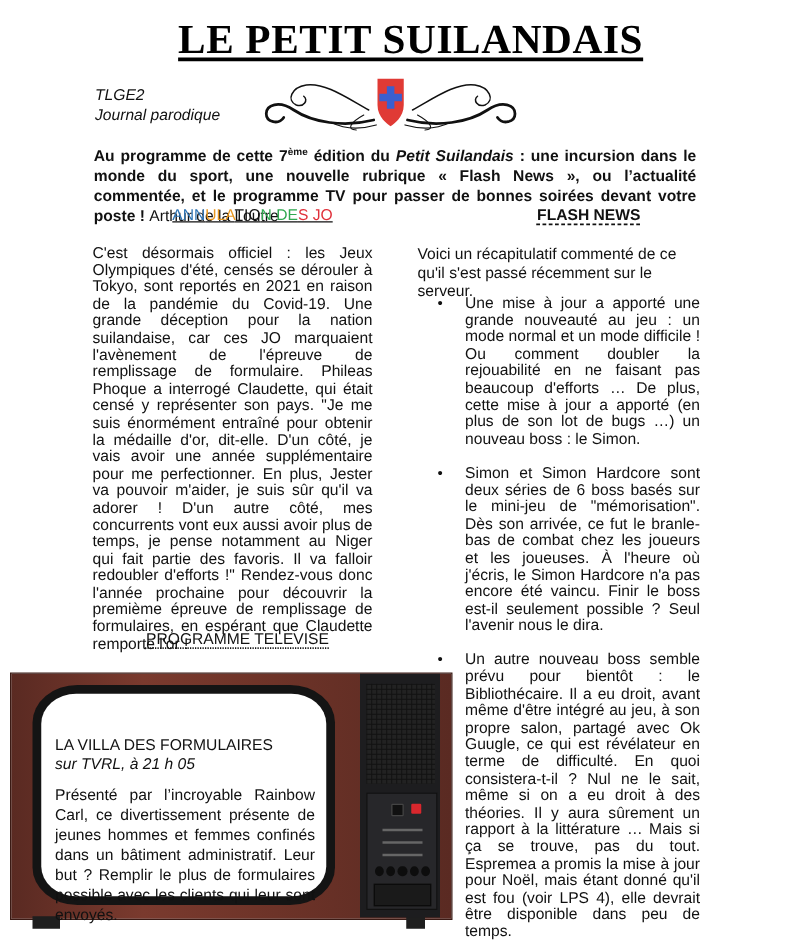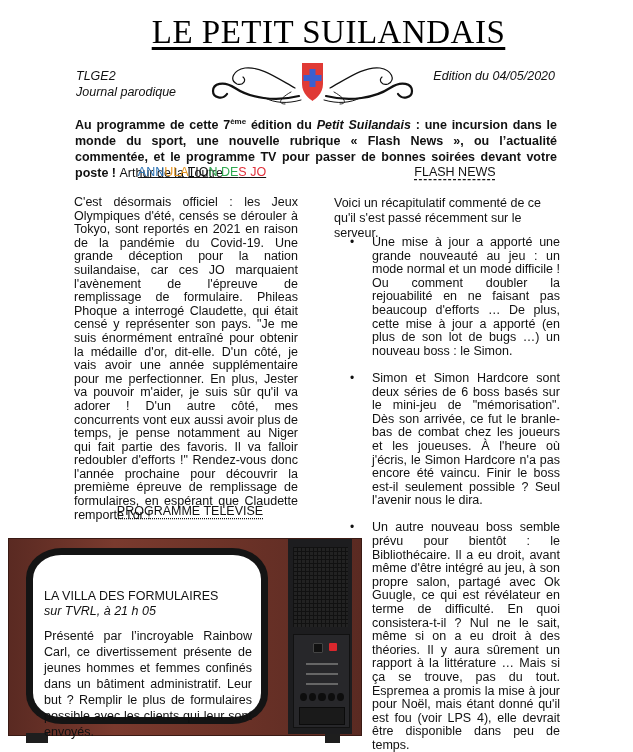--- a/index.html
+++ b/index.html
@@ -1,29 +1,29 @@
 <!DOCTYPE html>
 <html><head>
 <meta charset="utf-8">
 <style>
   html,body{margin:0;padding:0;background:#fff;}
   body{width:633px;height:752px;position:relative;overflow:hidden;font-family:"Liberation Sans",sans-serif;color:#111;}
   .abs{position:absolute;}
   #masthead{left:0;top:14px;width:633px;text-align:center;}
-  #masthead span{font-family:"Liberation Serif",serif;font-weight:normal;font-size:33px;letter-spacing:0.5px;text-decoration:underline;text-decoration-thickness:3px;text-underline-offset:4px;color:#000;margin-left:24px;}
+  #masthead span{font-family:"Liberation Serif",serif;font-weight:bold;font-size:33px;letter-spacing:0.5px;text-decoration:underline;text-decoration-thickness:3px;text-underline-offset:4px;color:#000;margin-left:24px;}
   .meta{font-style:italic;font-size:12.5px;line-height:16px;}
   #meta-left{left:76px;top:68px;}
   #meta-right{right:78px;top:68px;text-align:right;}
   #ornament{left:205px;top:58px;width:215px;height:50px;}
   #intro{left:75px;top:114px;width:482px;font-size:12.5px;line-height:16px;text-align:justify;font-weight:bold;}
   #intro .author{font-weight:normal;}
   #intro i{font-style:italic;}
   .sec-title{font-size:12.5px;text-align:center;text-decoration:underline;}
   #jo-title{left:72px;top:165px;width:260px;}
-  #flash-title{left:330px;top:165px;width:250px;text-decoration:underline dashed;text-underline-offset:3px;}
+  #flash-title{left:346px;top:165px;width:250px;text-decoration:underline dashed;text-underline-offset:3px;font-weight:bold;}
   #tv-title{left:60px;top:504px;width:260px;text-decoration:underline dotted;text-underline-offset:3px;}
   .c-blue{color:#2e74b5}.c-orange{color:#e8961e}.c-black{color:#111}.c-green{color:#2fa84f}.c-red{color:#e0303a}
   .body-text{font-size:12.5px;line-height:13.6px;text-align:justify;}
   #jo-body{left:74px;top:196px;width:224px;}
   #flash-intro{left:334px;top:196px;width:225px;text-align:left;}
   .bullet-list{left:350px;width:210px;margin:0;padding:0;list-style:none;}
   .bullet-list li{position:relative;padding-left:22px;margin-bottom:13.6px;}
   .bullet-list li::before{content:"•";position:absolute;left:0;top:0;font-size:12px;}
   #bullets{left:350px;top:236px;}
   
@@ -65,21 +65,20 @@
     <path d="M119 42 C133 46,145 45,155 40" stroke-width="1"></path>
     <path d="M129 34 C140 40,143 46,135 46" stroke-width="0.9"></path>
   </g>
   <g>
     <path d="M97 5 L118 5 L118 26 C118 36,110 41,107.5 43 C105 41,97 36,97 26 Z" fill="#e03a35"></path>
     <path d="M104.5 11 h6 v6 h6 v6 h-6 v6 h-6 v-6 h-6 v-6 h6 z" fill="#3a5fcf"></path>
   </g>
 </svg>
 
 <div id="meta-right" class="abs meta">
-  <div>Edition du 04/05/2020</div>
 </div>
 
 <div id="intro" class="abs"><span>Au programme de cette 7</span><sup style="font-size:8px;">ème</sup><span> édition du </span><i>Petit Suilandais</i><span> : une incursion dans le monde du sport, une nouvelle rubrique « Flash News », ou l’actualité commentée, et le programme TV pour passer de bonnes soirées devant votre poste ! </span><span class="author">Arthur de la Loutre</span></div>
 
 <div id="jo-title" class="abs sec-title">
   <span class="c-blue">ANN</span><span class="c-orange">ULA</span><span class="c-black">TIO</span><span class="c-green">N DE</span><span class="c-red">S JO</span>
 </div>
 
 <div id="jo-body" class="abs body-text">C'est désormais officiel : les Jeux Olympiques d'été, censés se dérouler à Tokyo, sont reportés en 2021 en raison de la pandémie du Covid-19. Une grande déception pour la nation suilandaise, car ces JO marquaient l'avènement de l'épreuve de remplissage de formulaire. Phileas Phoque a interrogé Claudette, qui était censé y représenter son pays. "Je me suis énormément entraîné pour obtenir la médaille d'or, dit-elle. D'un côté, je vais avoir une année supplémentaire pour me perfectionner. En plus, Jester va pouvoir m'aider, je suis sûr qu'il va adorer ! D'un autre côté, mes concurrents vont eux aussi avoir plus de temps, je pense notamment au Niger qui fait partie des favoris. Il va falloir redoubler d'efforts !" Rendez-vous donc l'année prochaine pour découvrir la premième épreuve de remplissage de formulaires, en espérant que Claudette remporte l'or !</div>
 

